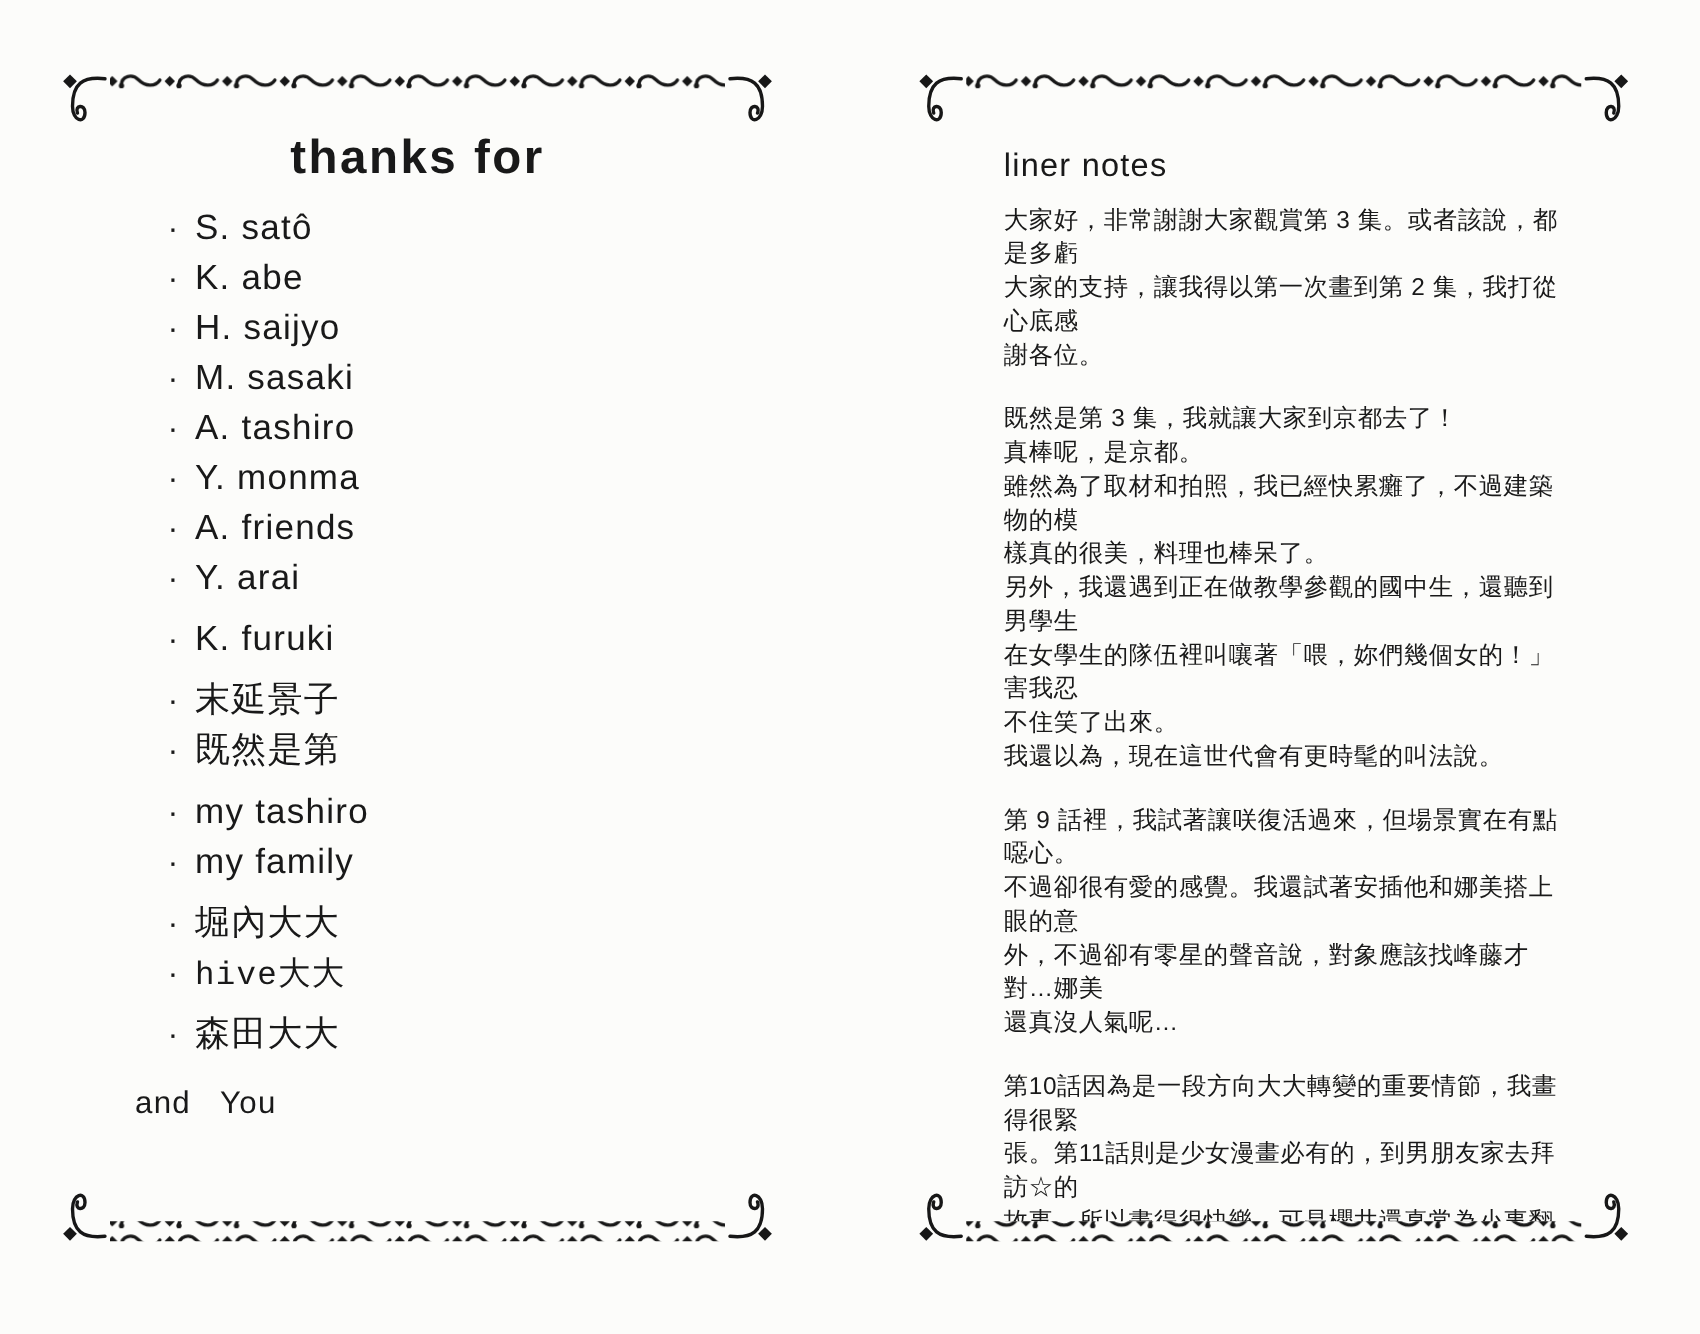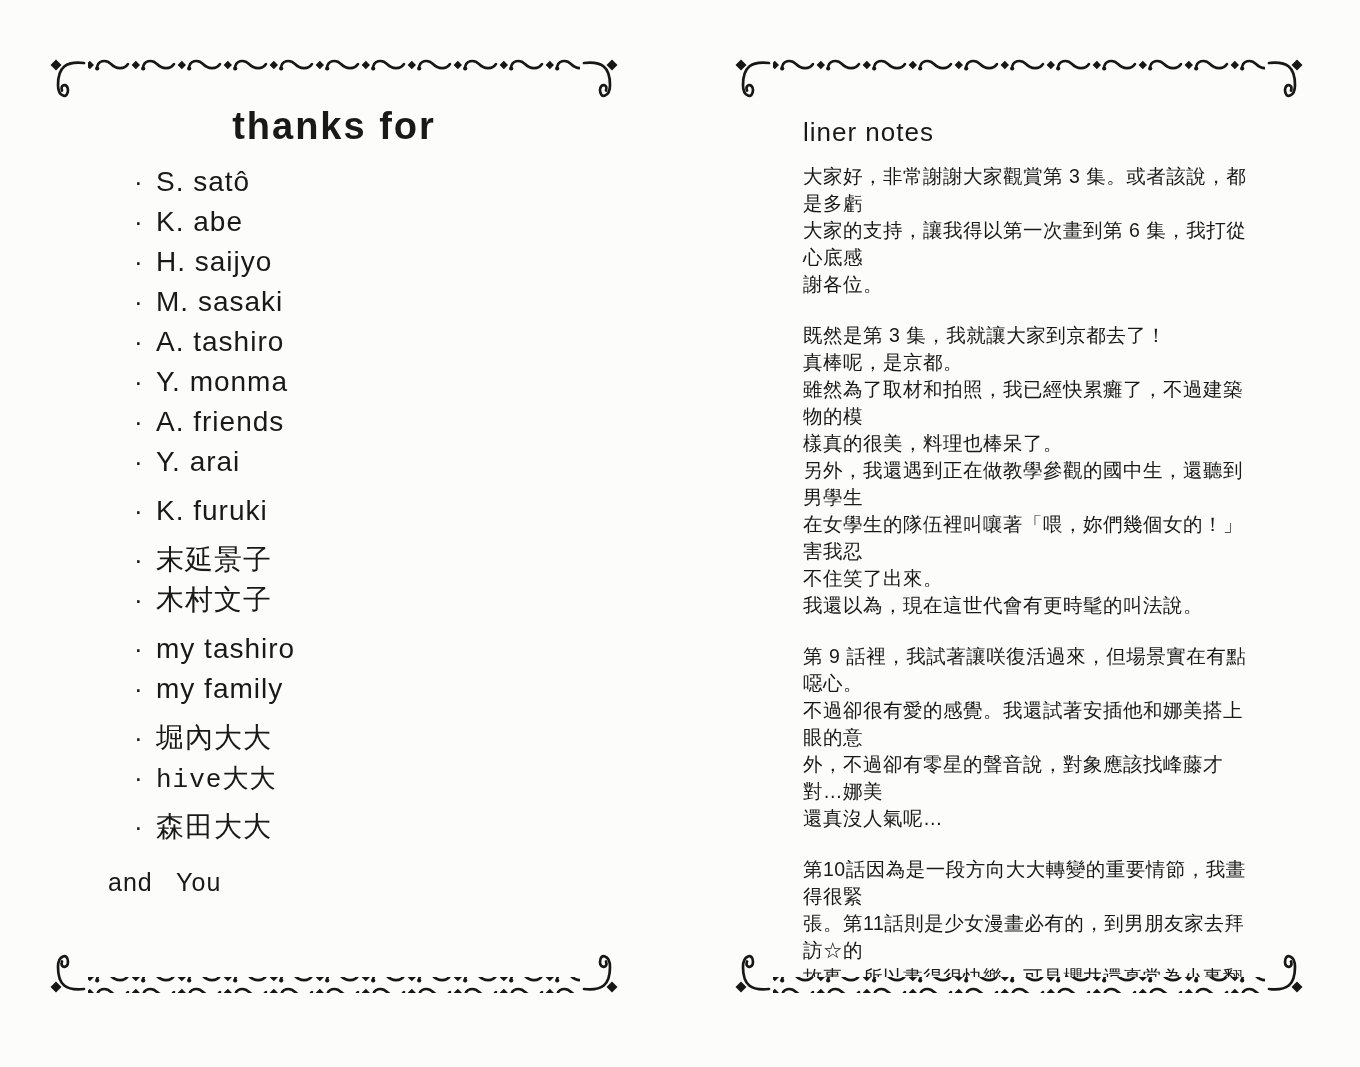--- a/index.html
+++ b/index.html
@@ -173,21 +173,21 @@
             <span>K. furuki</span>
           </div>
       </div>
       <div class="thanks-group">
         <div class="thanks-item">
             <span class="bullet">·</span>
             <span>末延景子</span>
           </div>
         <div class="thanks-item">
             <span class="bullet">·</span>
-            <span>木村文子</span>
+            <span>既然是第</span>
           </div>
       </div>
       <div class="thanks-group">
         <div class="thanks-item">
             <span class="bullet">·</span>
             <span>my tashiro</span>
           </div>
         <div class="thanks-item">
             <span class="bullet">·</span>
             <span>my family</span>
@@ -221,21 +221,21 @@
     <rect x="2" y="40" width="16" height="858" fill="url(#scrV)"></rect>
     <rect x="554" y="40" width="16" height="858" fill="url(#scrV)"></rect>
     <use href="#cornerCurl"></use>
     <use href="#cornerCurl" transform="translate(572,0) scale(-1,1)"></use>
     <use href="#cornerCurl" transform="translate(0,938) scale(1,-1)"></use>
     <use href="#cornerCurl" transform="translate(572,938) scale(-1,-1)"></use>
   </svg>
   <div class="page-inner liner-inner">
     <div class="liner-title">liner notes</div>
     <div class="para first">大家好，非常謝謝大家觀賞第 3 集。或者該說，都是多虧
-大家的支持，讓我得以第一次畫到第 6 集，我打從心底感
+大家的支持，讓我得以第一次畫到第 2 集，我打從心底感
 謝各位。</div>
     <div class="para">既然是第 3 集，我就讓大家到京都去了！
 真棒呢，是京都。
 雖然為了取材和拍照，我已經快累癱了，不過建築物的模
 樣真的很美，料理也棒呆了。
 另外，我還遇到正在做教學參觀的國中生，還聽到男學生
 在女學生的隊伍裡叫嚷著「喂，妳們幾個女的！」害我忍
 不住笑了出來。
 我還以為，現在這世代會有更時髦的叫法說。</div>
     <div class="para">第 9 話裡，我試著讓咲復活過來，但場景實在有點噁心。

